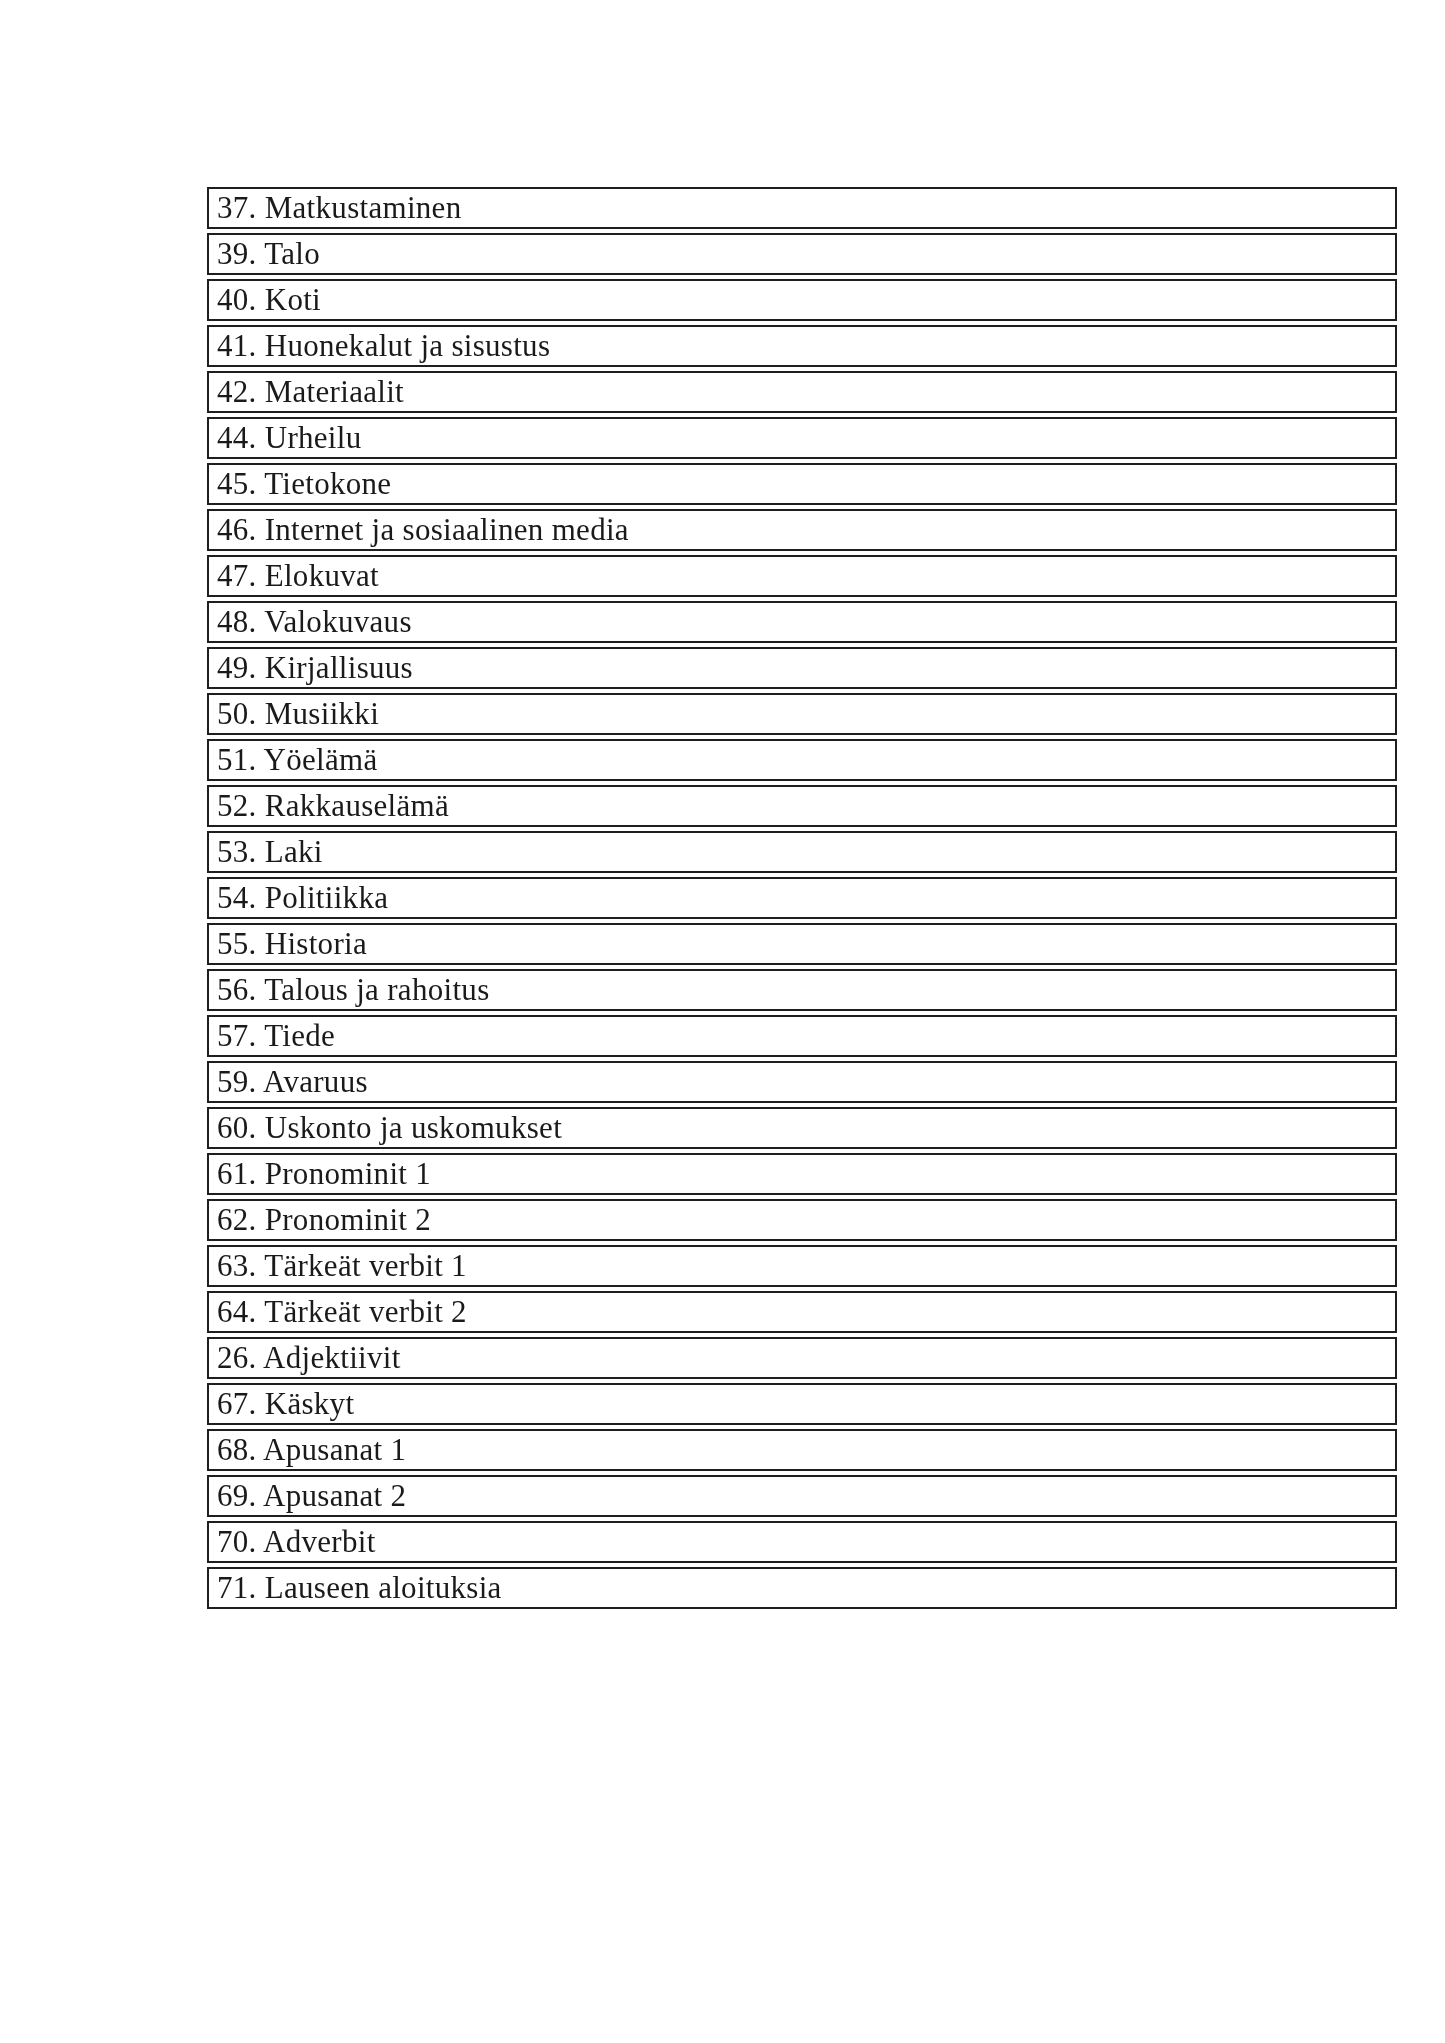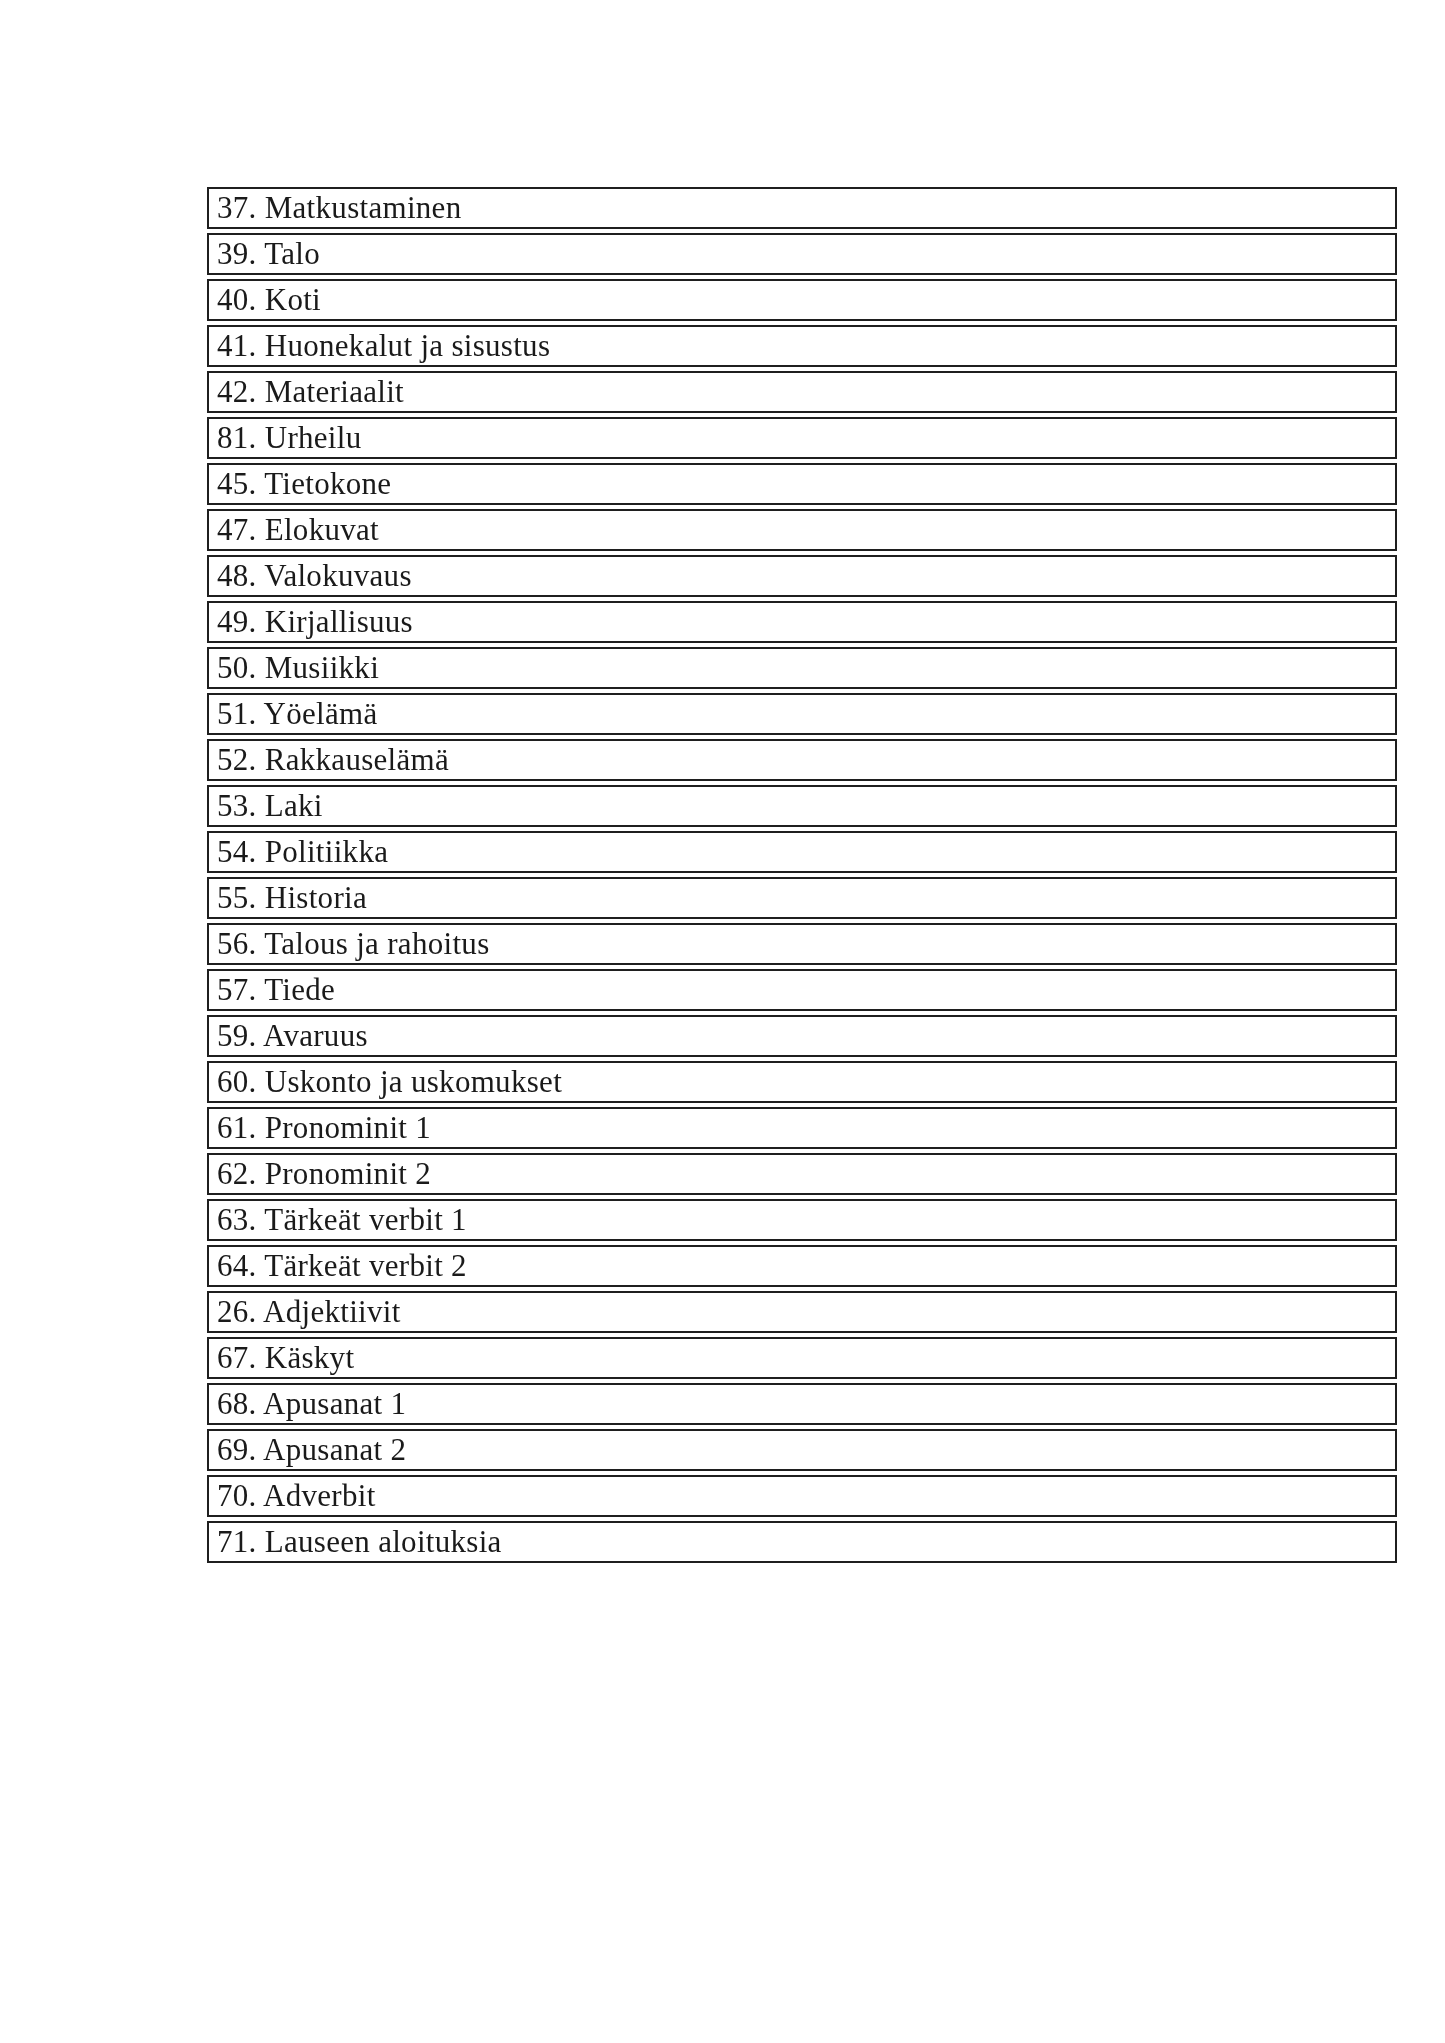--- a/index.html
+++ b/index.html
@@ -63,27 +63,30 @@
   <div class="row">
     <span class="entry">41. Huonekalut ja sisustus</span>
   </div>
 
   <div class="row">
     <span class="entry">42. Materiaalit</span>
   </div>
 
 
   <div class="row">
-    <span class="entry">81. Urheilu</span>
+    <span class="entry">44. Urheilu</span>
   </div>
 
   <div class="row">
     <span class="entry">45. Tietokone</span>
   </div>
 
+  <div class="row">
+    <span class="entry">46. Internet ja sosiaalinen media</span>
+  </div>
 
   <div class="row">
     <span class="entry">47. Elokuvat</span>
   </div>
 
   <div class="row">
     <span class="entry">48. Valokuvaus</span>
   </div>
 
   <div class="row">

